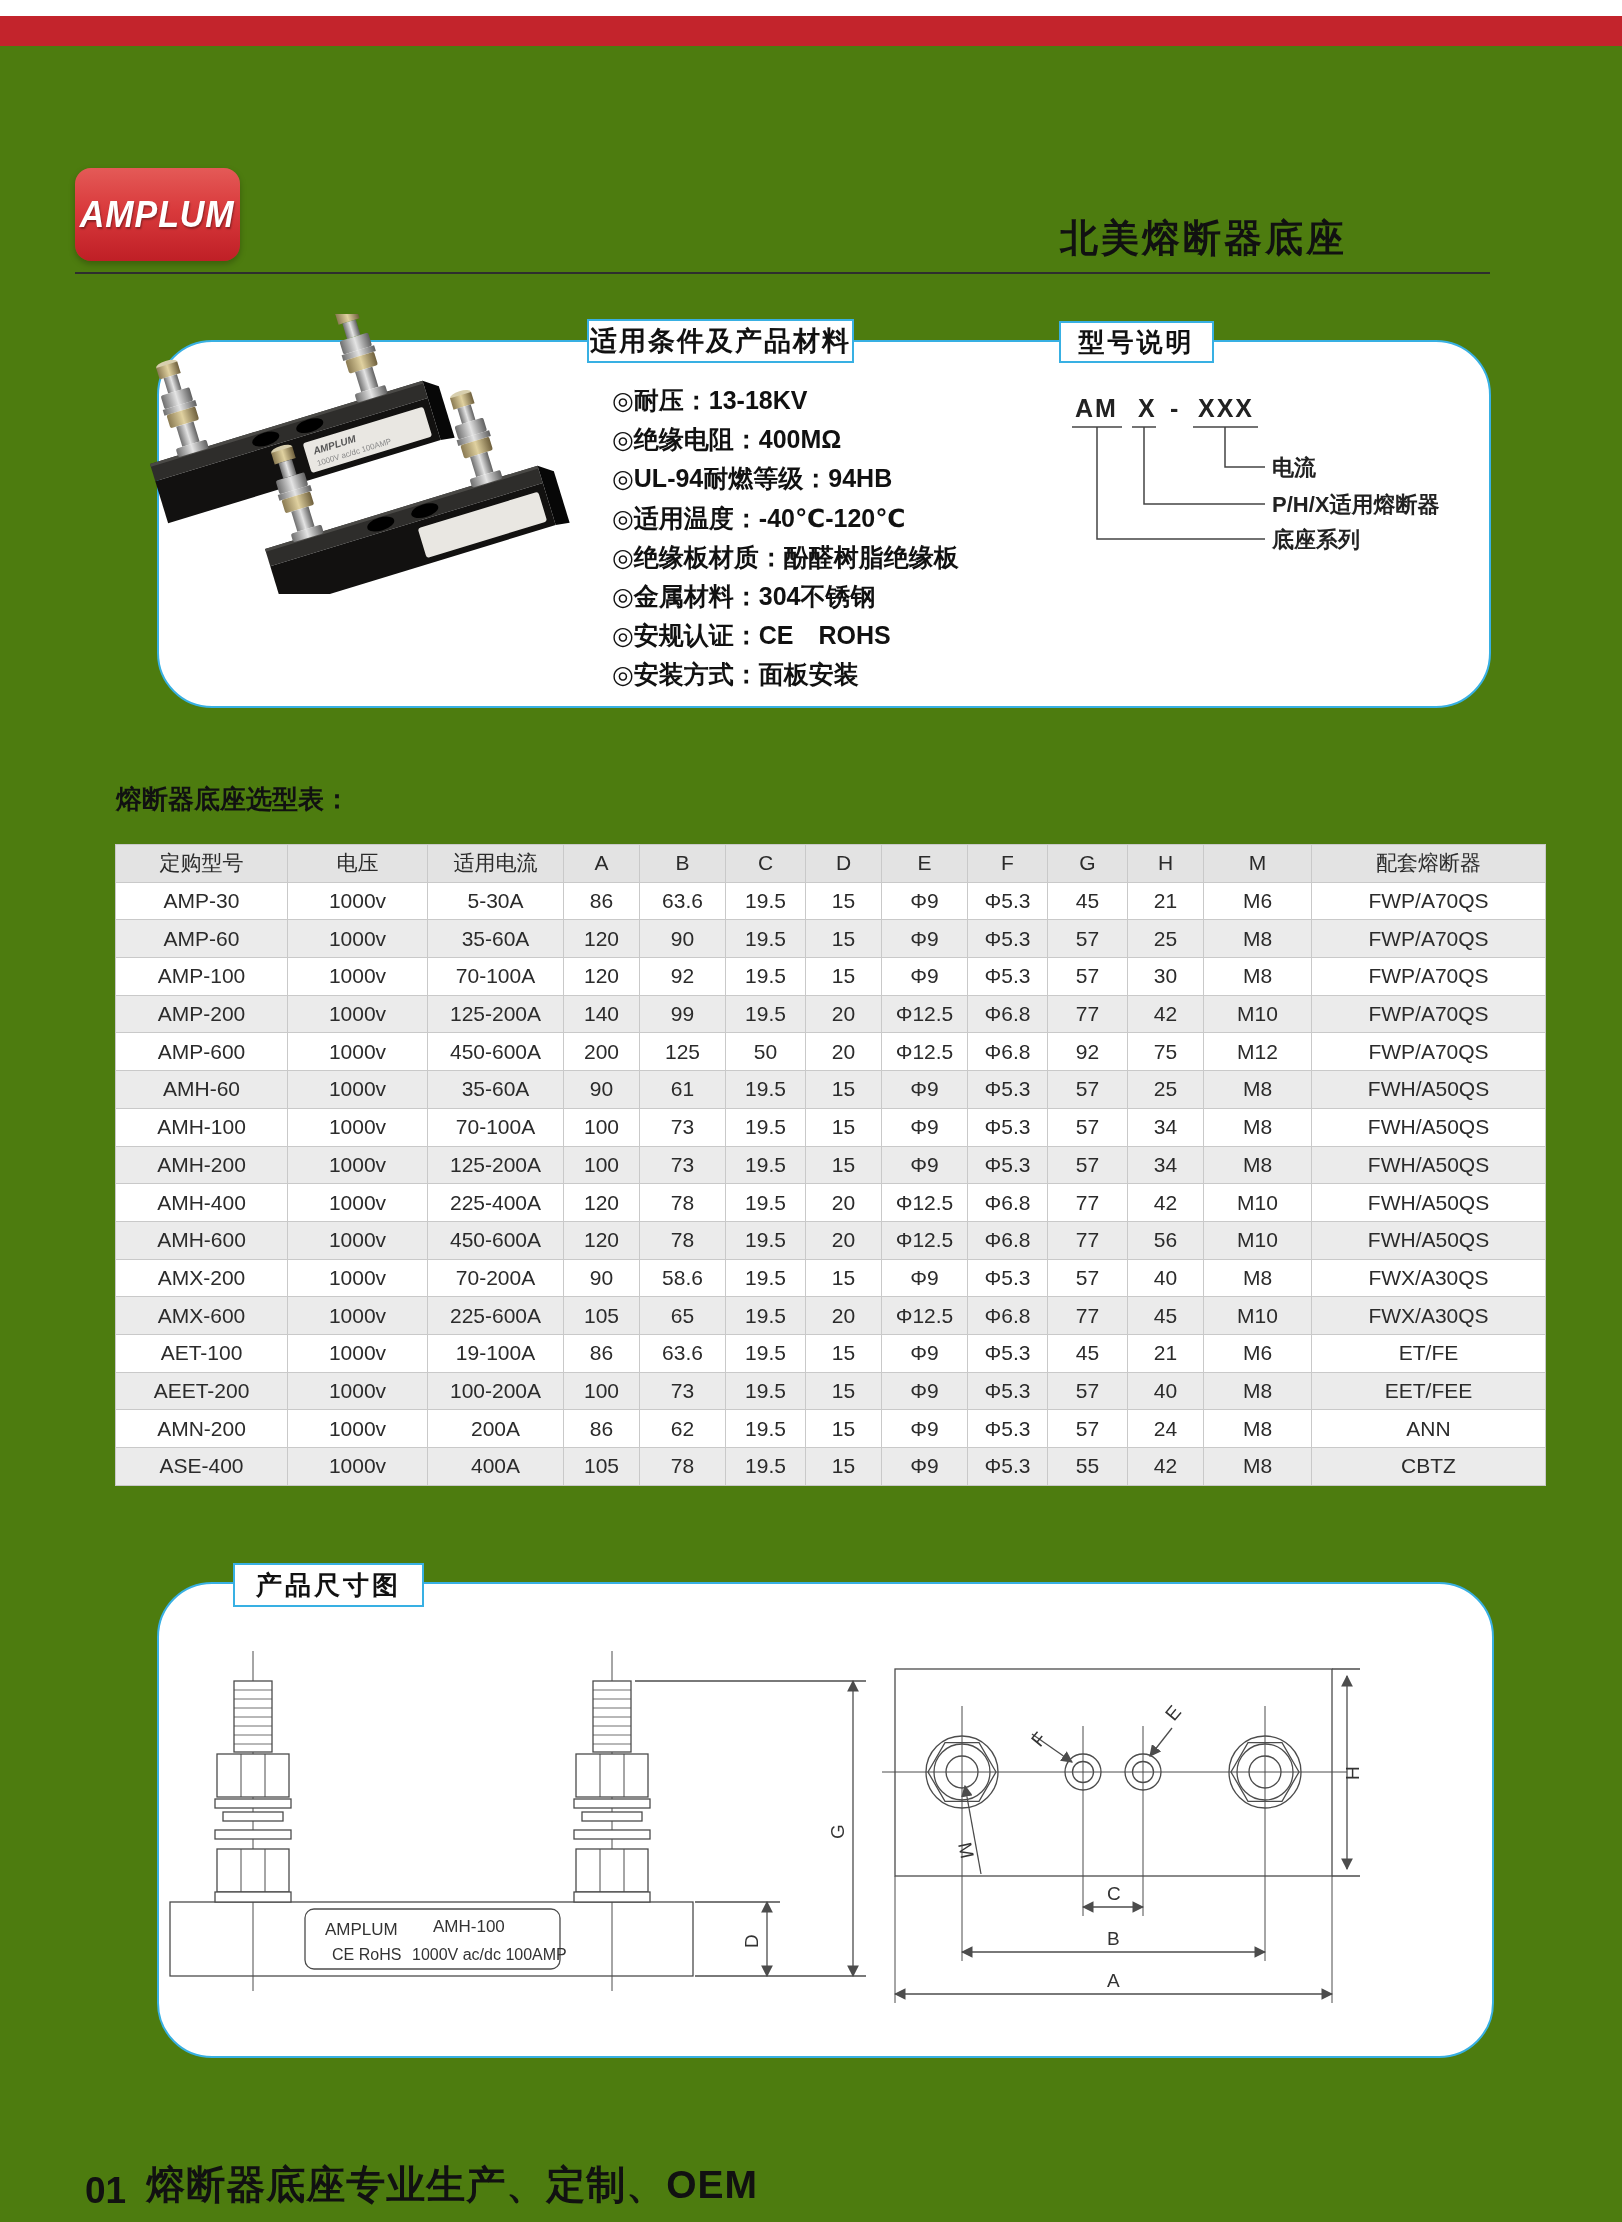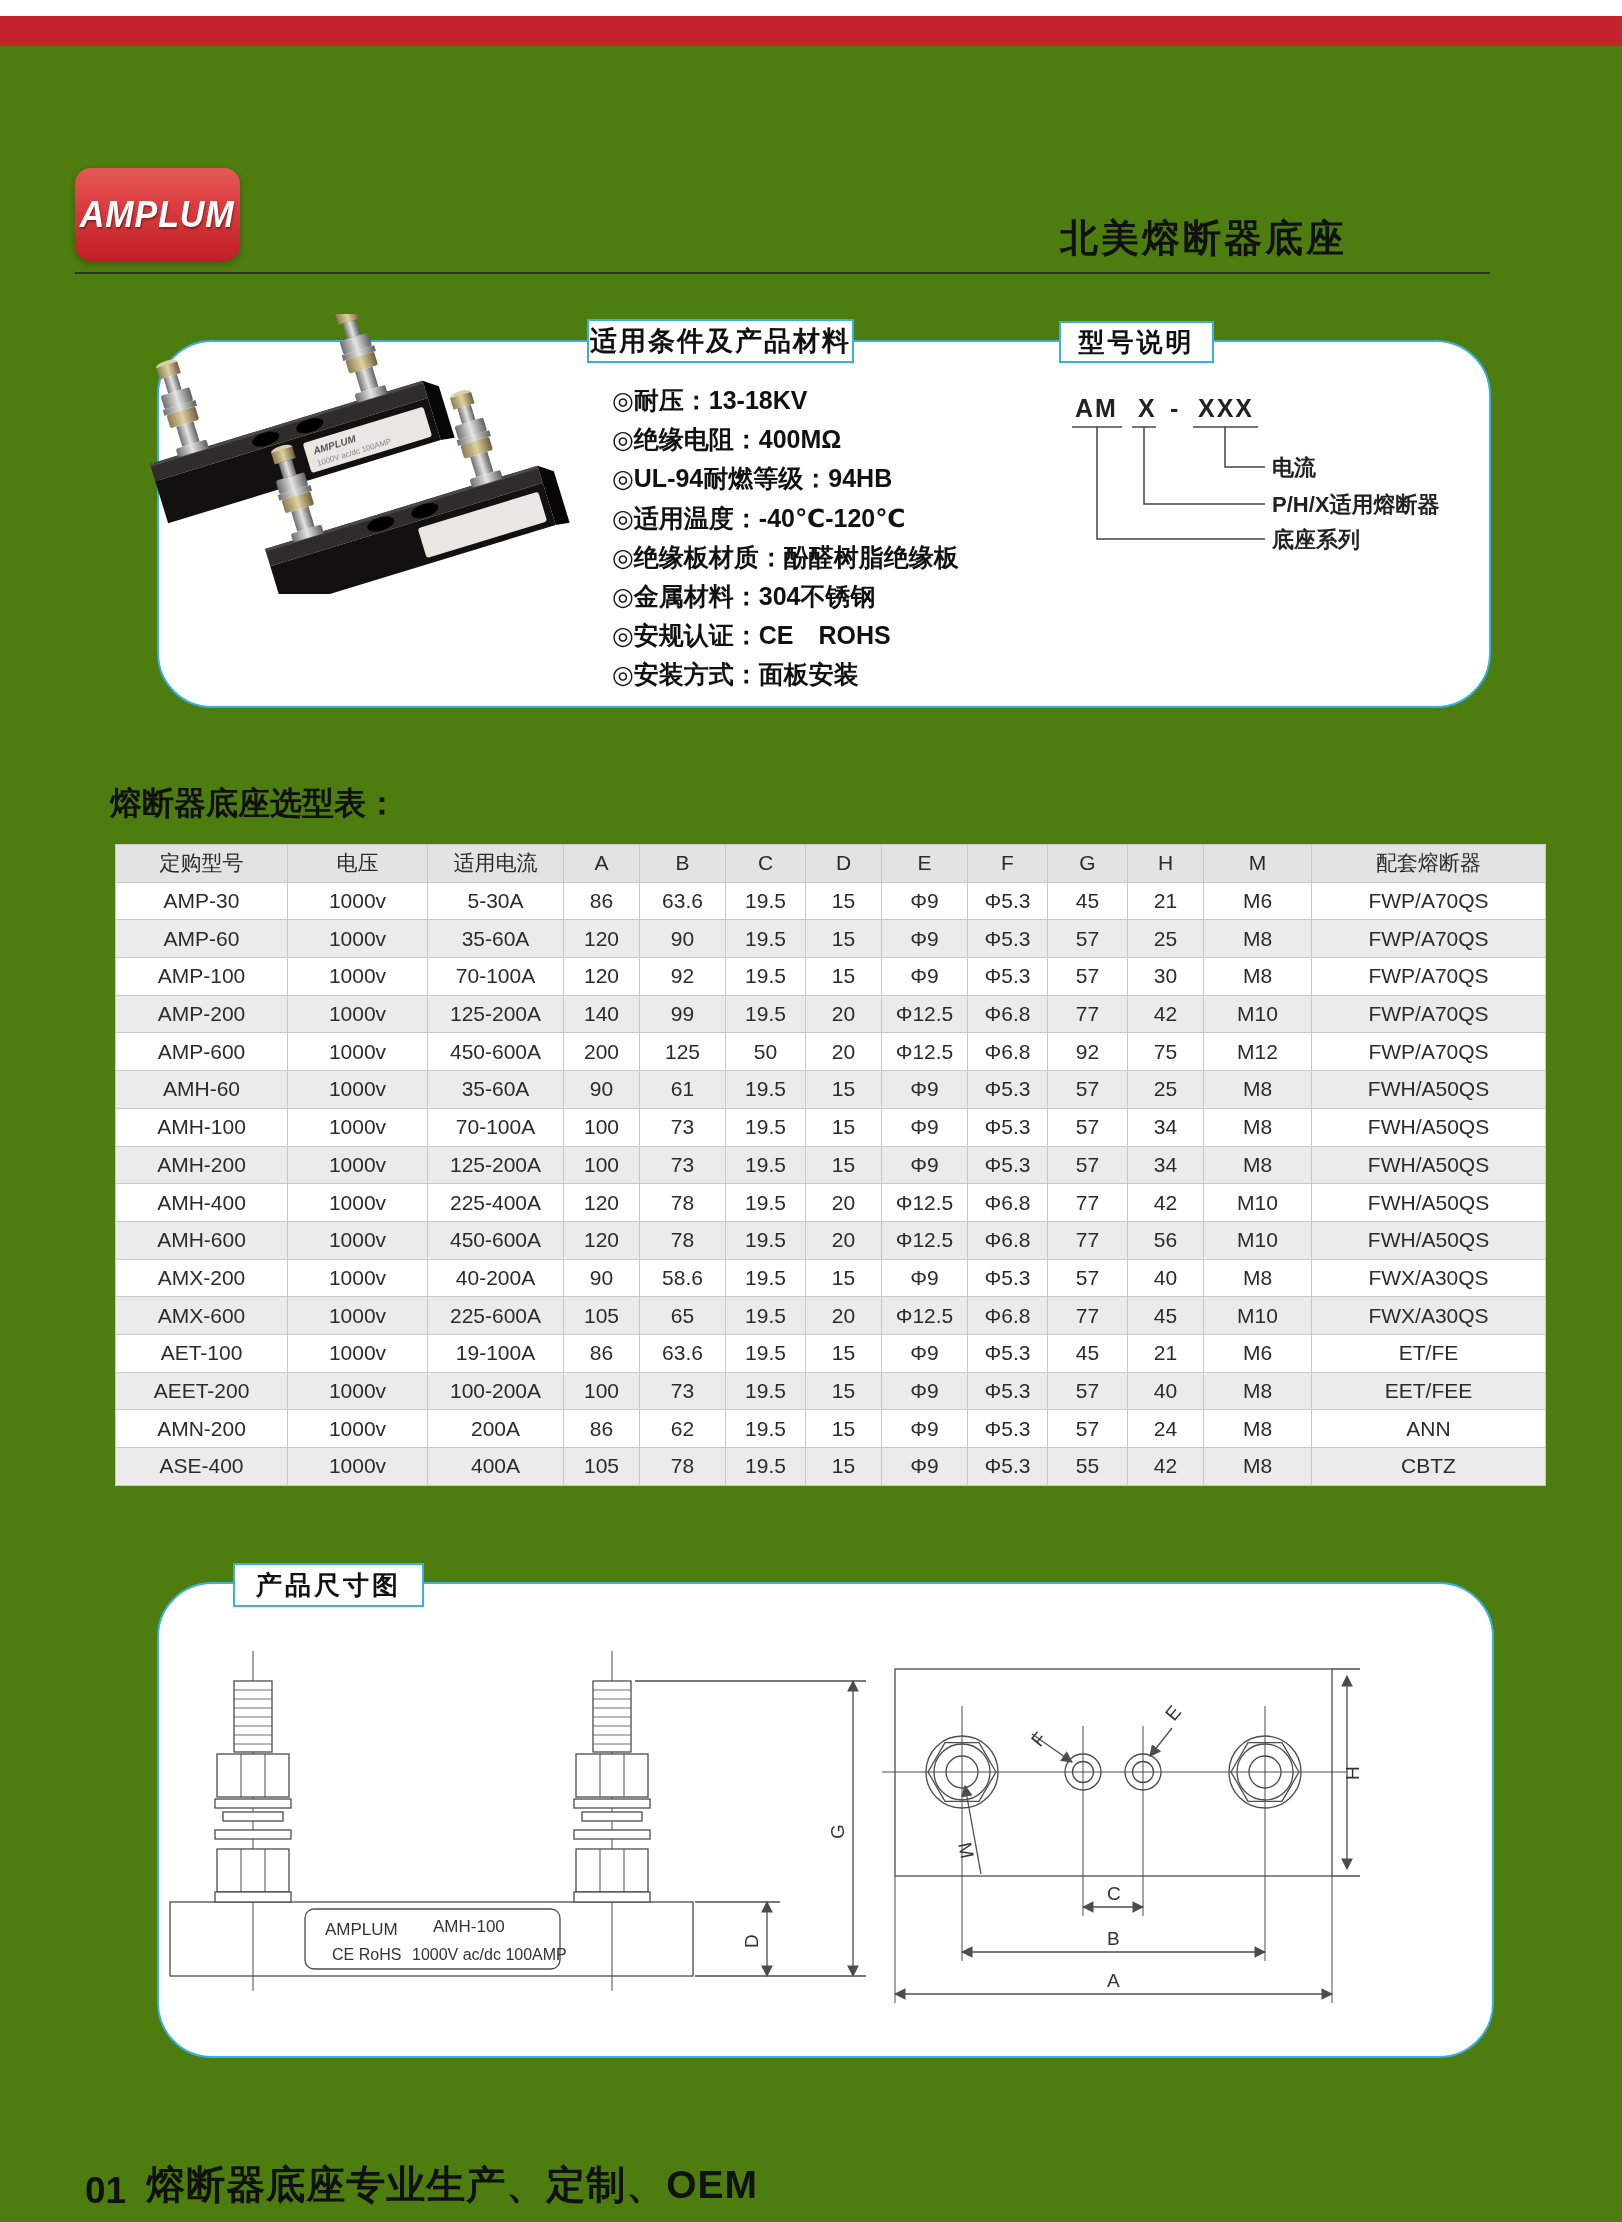--- a/index.html
+++ b/index.html
@@ -29,21 +29,21 @@
            font-weight:700;color:#111;}
   #conditions-box{left:587px;top:303px;width:263px;height:40px;font-size:27px;letter-spacing:2px;}
   #model-box{left:1059px;top:305px;width:151px;height:38px;font-size:26px;letter-spacing:3px;}
   #dim-box{left:233px;top:1547px;width:187px;height:40px;font-size:26px;letter-spacing:3px;}
 
   
   #conditions-list{left:612px;top:365px;list-style:none;margin:0;padding:0;}
   #conditions-list li{height:39.2px;line-height:39.2px;font-size:25px;font-weight:600;color:#111;white-space:nowrap;}
 
   
-  #table-title{left:110px;top:766px;font-size:32px;font-weight:700;color:#111;}
+  #table-title{left:116px;top:766px;font-size:26px;font-weight:700;color:#111;}
   #selection-table{position:absolute;left:115px;top:828px;width:1430px;border-collapse:collapse;
                    table-layout:fixed;font-size:21px;color:#2b2b2b;}
   #selection-table th,#selection-table td{border:1px solid #c9c9c9;text-align:center;vertical-align:middle;
                    height:36.7px;padding:0;font-weight:400;white-space:nowrap;}
   #selection-table thead th{background:#e3e3e3;}
   #selection-table tbody tr:nth-child(even){background:#ebebeb;}
   #selection-table tbody tr:nth-child(odd){background:#ffffff;}
 
   
   #footer{left:85px;top:2142px;display:flex;align-items:flex-end;gap:20px;color:#111;}
@@ -327,21 +327,21 @@
           <td>Φ12.5</td>
           <td>Φ6.8</td>
           <td>77</td>
           <td>56</td>
           <td>M10</td>
           <td>FWH/A50QS</td>
         </tr>
         <tr>
           <td>AMX-200</td>
           <td>1000v</td>
-          <td>40-200A</td>
+          <td>70-200A</td>
           <td>90</td>
           <td>58.6</td>
           <td>19.5</td>
           <td>15</td>
           <td>Φ9</td>
           <td>Φ5.3</td>
           <td>57</td>
           <td>40</td>
           <td>M8</td>
           <td>FWX/A30QS</td>

